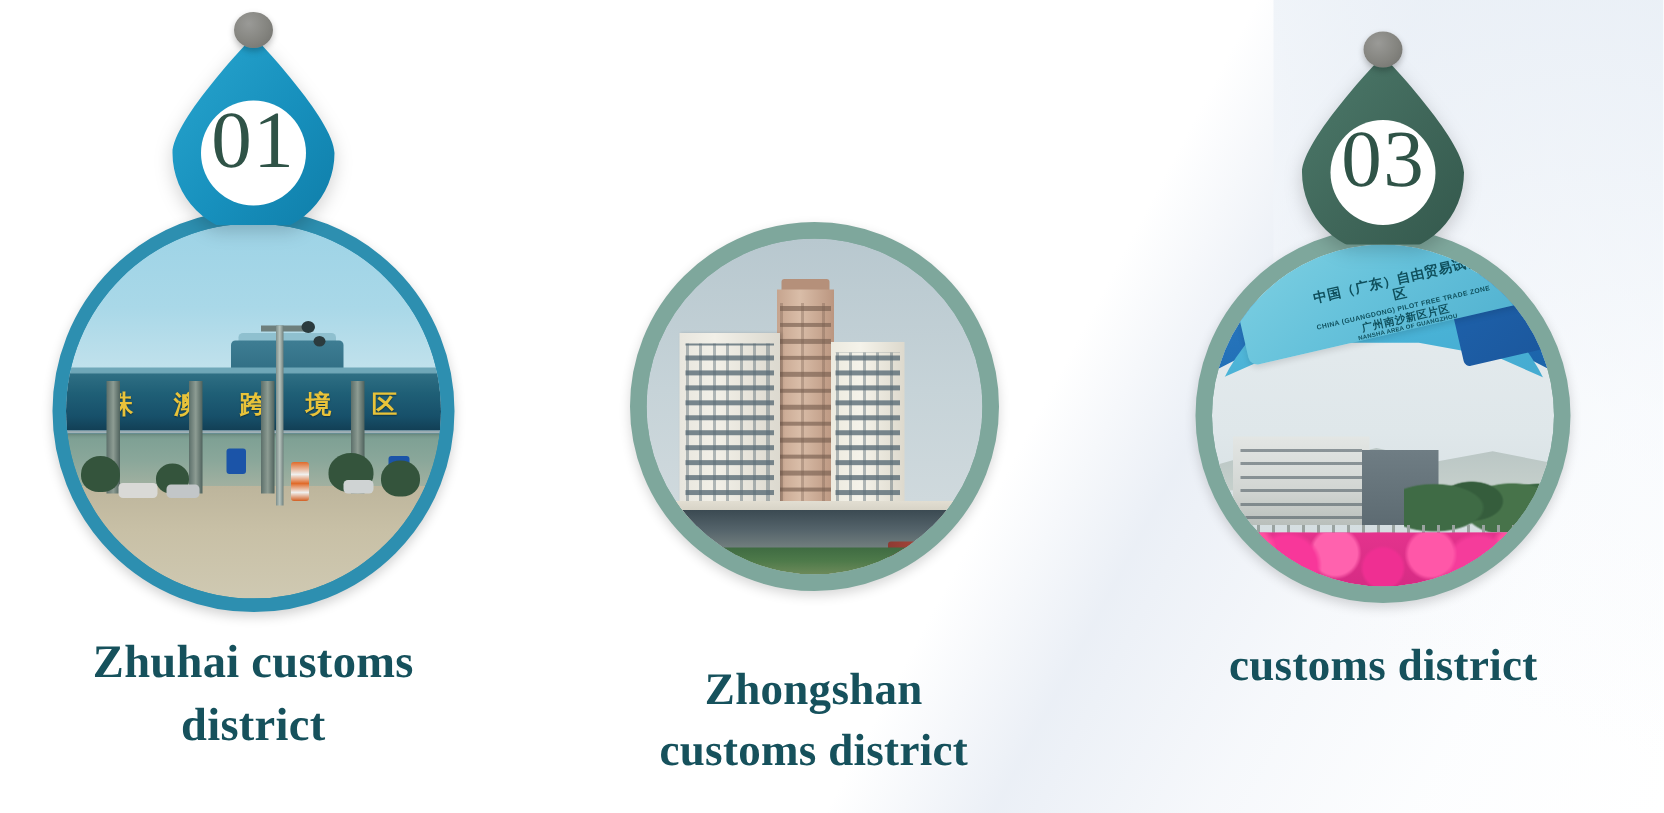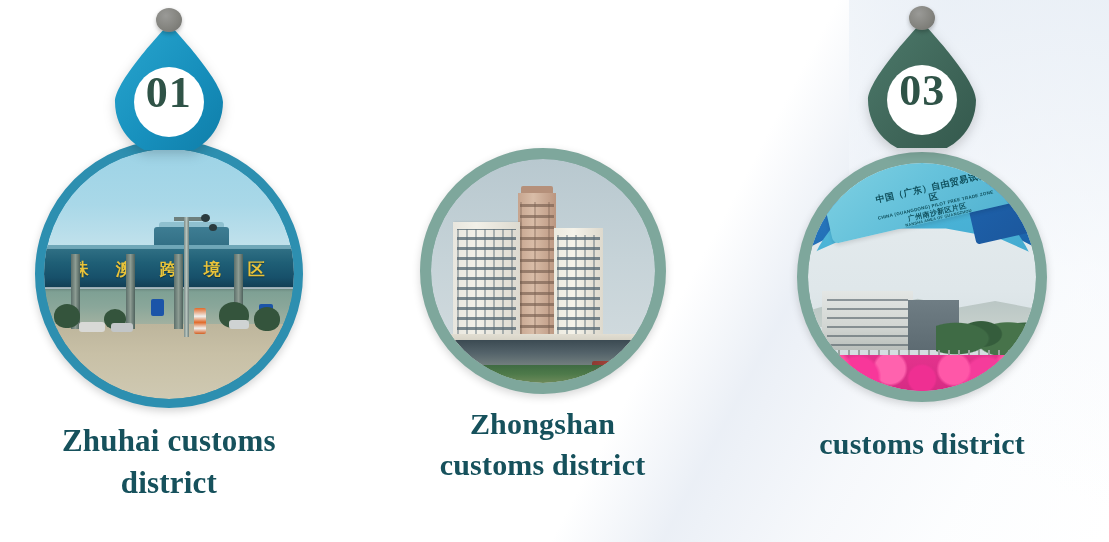--- a/index.html
+++ b/index.html
@@ -51,22 +51,22 @@
   .teardrop{
     position:relative;
     width:124px;height:128px;
     display:flex;align-items:center;justify-content:center;
     filter:drop-shadow(0 4px 6px rgba(0,0,0,.18));
   }
   .teardrop svg{position:absolute;inset:0;width:100%;height:100%;}
   .pin-num{
     position:relative;z-index:2;
     font-family:"Liberation Serif", serif;
-    font-weight:700;
-    font-size:44px;
+    font-weight:400;
+    font-size:54px;
     color:#2f5347;
     letter-spacing:1px;
     line-height:1;
     margin-top:14px;
   }
 
   
   .photo-ring{
     position:relative;
     border-radius:50%;
@@ -99,23 +99,23 @@
     width:268px;height:268px;border:9px solid #2d8fb0;
     background:#2d8fb0;
     box-shadow:0 3px 8px rgba(0,0,0,.18);}
   #col1 .caption{position:absolute;top:420px;font-size:31px;width:100%;}
 
   #col2 .pin-wrap{top:2px;}
   #col2 .photo-ring{position:absolute;top:148px;left:50%;transform:translateX(-50%);
     width:246px;height:246px;border:11px solid #7ea79c;
     background:#7ea79c;
     box-shadow:0 3px 8px rgba(0,0,0,.16);}
-  #col2 .caption{position:absolute;top:404px;font-size:30px;width:100%;}
-
-  #col3 .pin-wrap{top:6px;}
+  #col2 .caption{position:absolute;top:440px;font-size:30px;width:100%;}
+
+  #col3 .pin-wrap{top:21px;}
   #col3 .photo-ring{position:absolute;top:152px;left:50%;transform:translateX(-50%);
     width:250px;height:250px;border:11px solid #7ea79c;
     background:#7ea79c;
     box-shadow:0 3px 8px rgba(0,0,0,.16);}
   #col3 .caption{position:absolute;top:424px;font-size:30px;width:100%;}
 
   #col1{margin-left:-18px;}
   #col3{margin-left:6px;}
 
   

